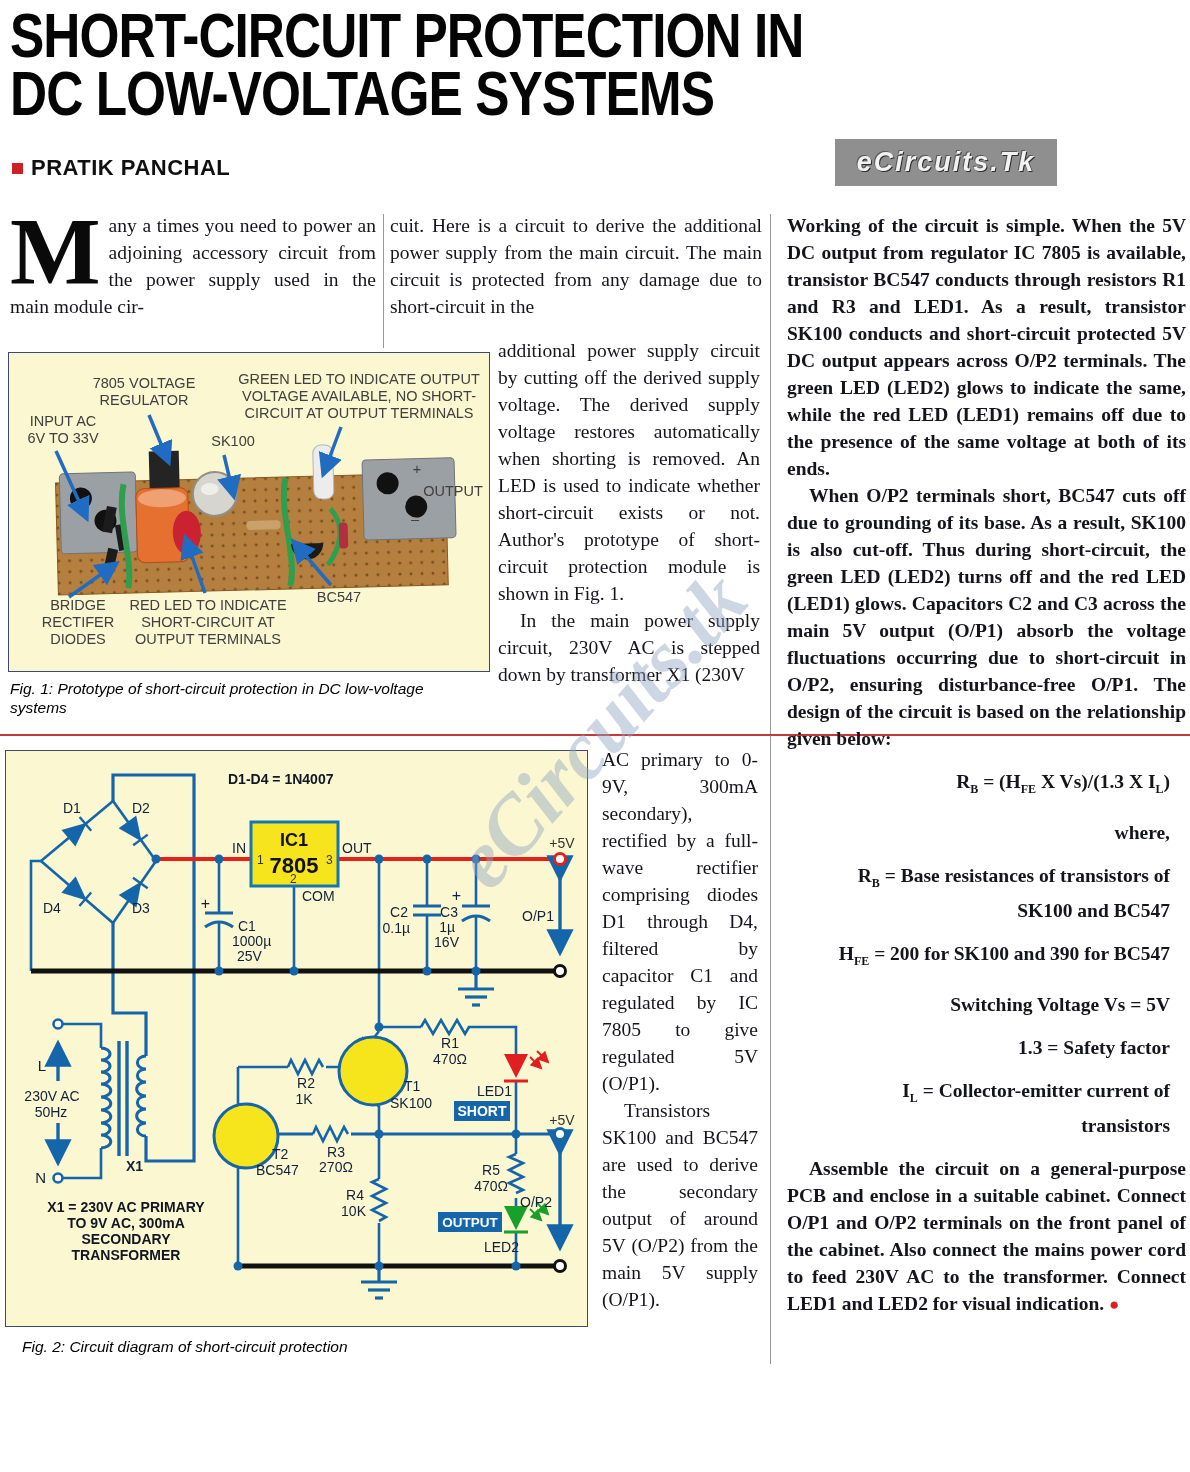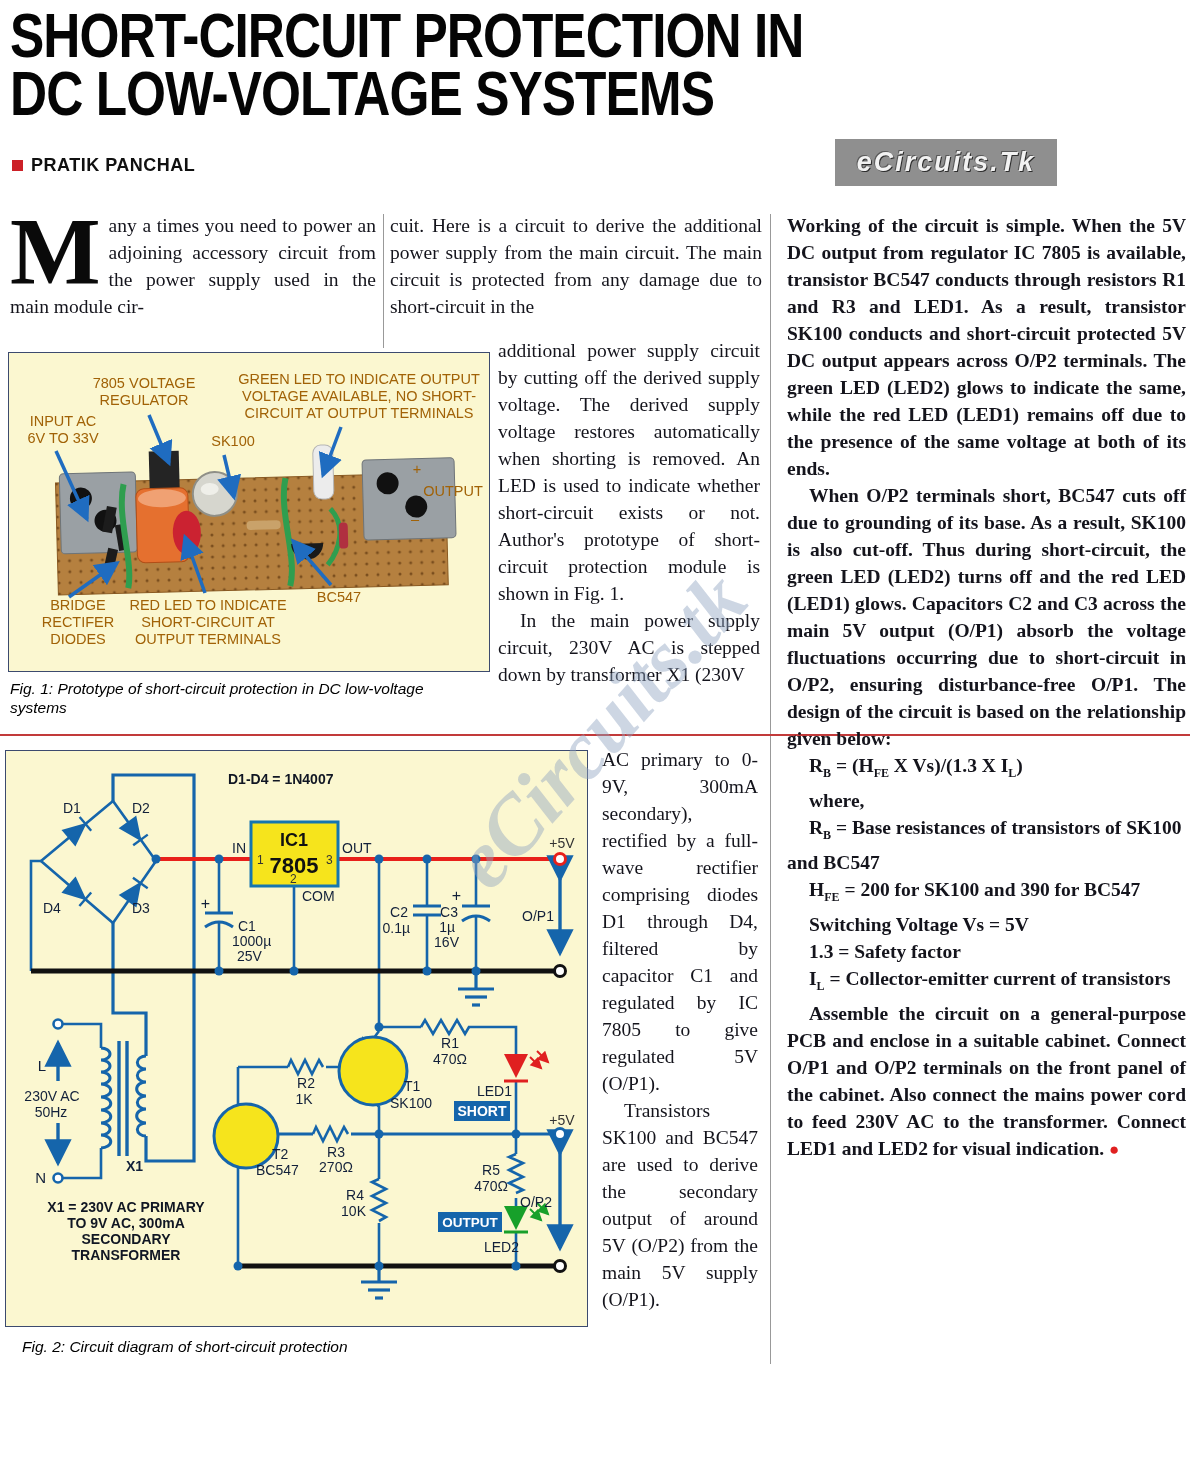--- a/index.html
+++ b/index.html
@@ -4,49 +4,49 @@
 <style>
   html,body{margin:0;padding:0;background:#fff;}
   #page{position:relative;width:1190px;height:1472px;background:#ffffff;overflow:hidden;
         font-family:"Liberation Sans",sans-serif;color:#141419;}
   .abs{position:absolute;}
   
   #title{left:10px;top:6px;font-weight:bold;font-size:53px;line-height:49px;letter-spacing:-1px;
          color:#050505;transform:scale(0.97,1.18);transform-origin:0 0;white-space:pre-line;}
   #author-row{left:12px;top:155px;display:flex;align-items:center;gap:8px;}
   #author-sq{width:11px;height:11px;background:#cc2027;}
-  #author{font-weight:bold;font-size:18px;letter-spacing:.5px;color:#101010;}
+  #author{font-weight:bold;font-size:22px;letter-spacing:.5px;color:#101010;}
   #logo{left:835px;top:139px;width:222px;height:47px;background:#8f8f8f;display:flex;align-items:center;justify-content:center;}
   #logo span{font-weight:bold;font-size:27px;letter-spacing:2px;color:#f2f2f2;
              text-shadow:1px 1px 0 #2e2e2e,-1px -1px 0 #5a5a5a;font-style:italic;}
   
   .serif p{font-family:"Liberation Serif",serif;font-size:19.5px;line-height:27px;
            text-align:justify;margin:0;color:#14141c;}
   .indent{text-indent:22px;}
   #col1{left:10px;top:212px;width:366px;}
   #dropcap{float:left;font-family:"Liberation Serif",serif;font-weight:bold;font-size:96px;line-height:76px;margin:2px 8px 0 0;color:#0a0a0a;}
   #col2a{left:390px;top:212px;width:372px;}
   #col2b{left:498px;top:337px;width:262px;}
   #col2c{left:602px;top:746px;width:156px;}
   #col3{left:787px;top:212px;width:399px;font-weight:bold;}
-  #col3 .fline{font-family:"Liberation Serif",serif;font-size:19.5px;line-height:27px;margin:0;text-align:left;}
+  #col3 .fline{font-family:"Liberation Serif",serif;font-size:19.5px;line-height:27px;margin:16px;text-align:right;}
   #col3 sub{font-size:12px;}
   .enddot{color:#e02020;font-size:17px;}
   
   .vrule{width:1px;background:#999;}
   #redrule{left:0;top:734px;width:1190px;height:2px;background:#c23a3a;}
   
   .panel{background:#fbf7d0;border:1.5px solid #3c4a6e;box-sizing:border-box;}
   #fig1{left:8px;top:352px;width:482px;height:320px;}
   #fig2{left:5px;top:750px;width:583px;height:577px;}
   .caption{font-style:italic;font-size:15.5px;line-height:19px;color:#000000;font-family:"Liberation Sans",sans-serif;}
   #cap1{left:10px;top:679px;width:470px;}
   #cap2{left:22px;top:1337px;width:560px;}
   
-  .ann{position:absolute;font-size:14.5px;line-height:17px;font-weight:normal;color:#a16207;
+  .ann{position:absolute;font-size:14.5px;line-height:17px;font-weight:normal;color:#404040;
        white-space:pre-line;text-align:center;}
   
   #wm{left:470px;top:828px;font-family:"Liberation Serif",serif;font-weight:bold;font-style:italic;
       font-size:82px;color:rgba(145,163,193,0.45);transform:rotate(-48deg);transform-origin:0 50%;
       white-space:nowrap;z-index:6;pointer-events:none;}
   svg text{font-family:"Liberation Sans",sans-serif;}
 </style>
 </head>
 <body>
 

